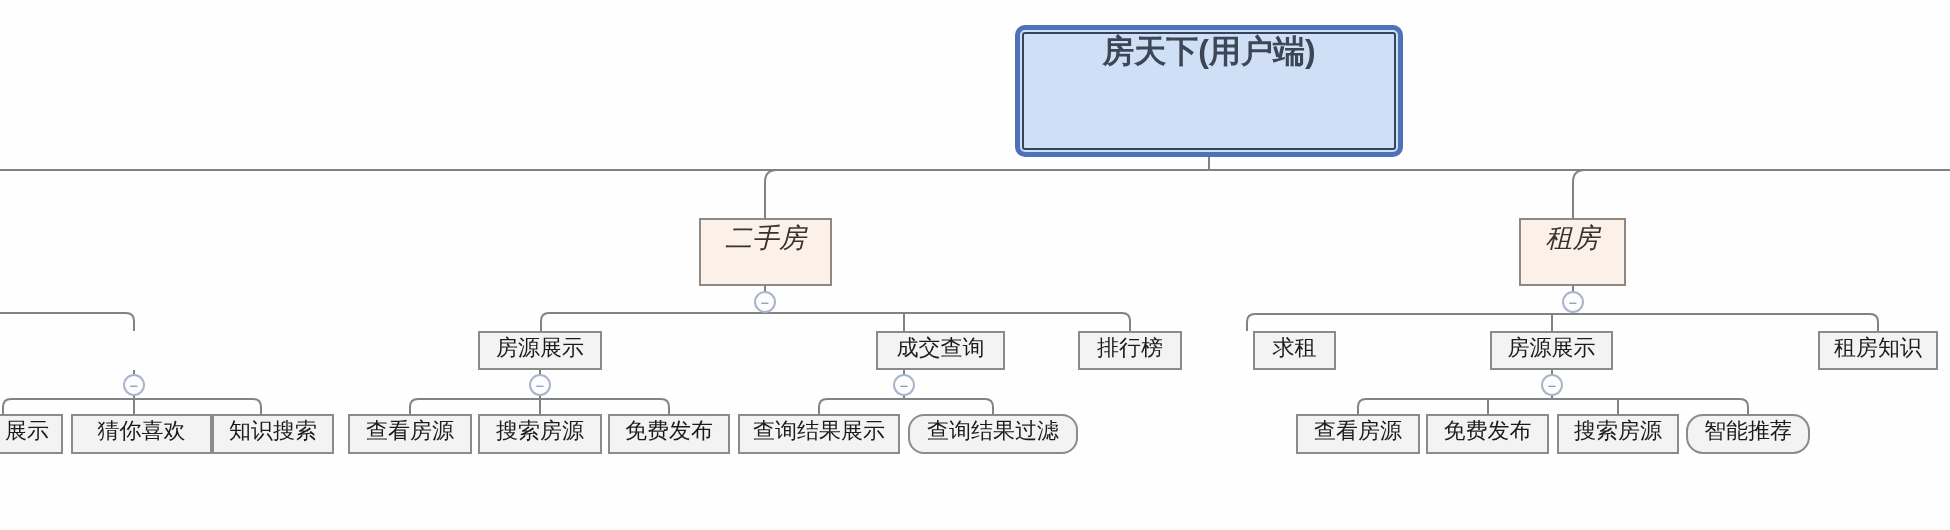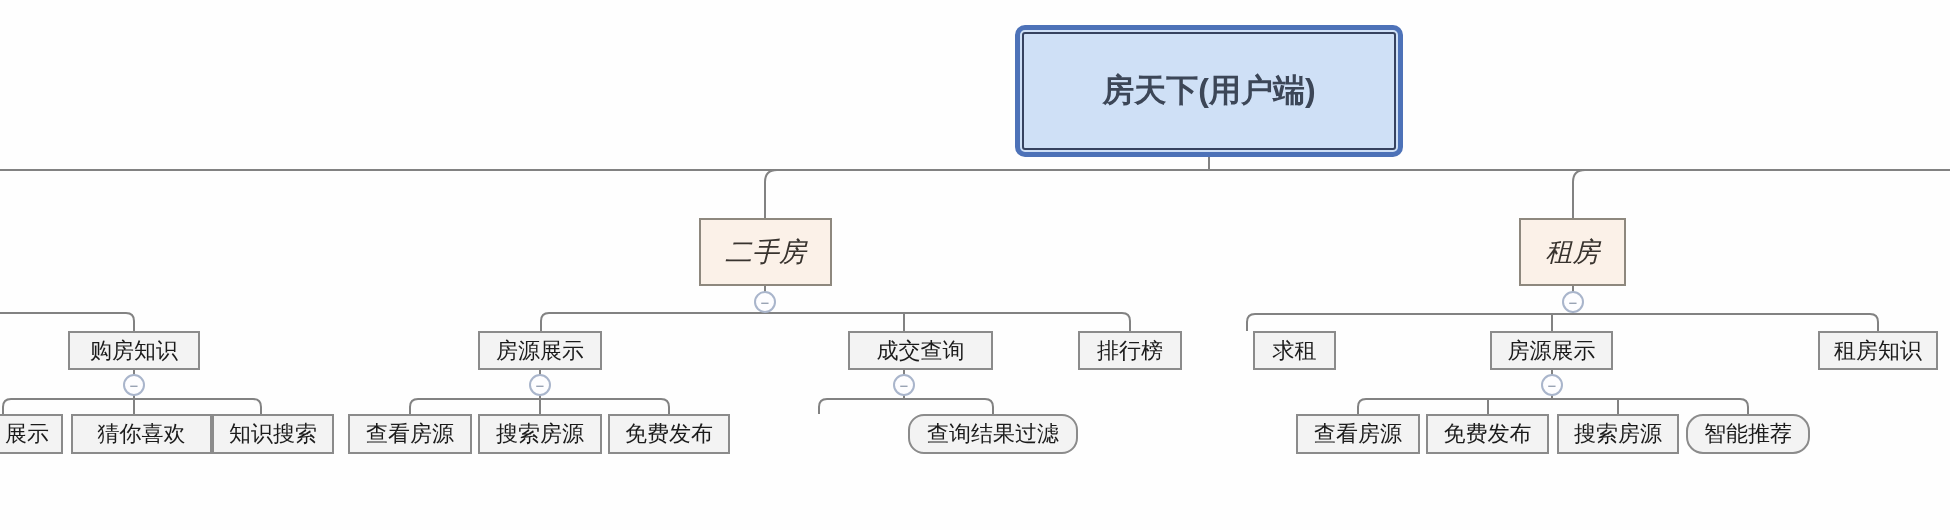--- a/index.html
+++ b/index.html
@@ -7,21 +7,21 @@
     position:relative;
     width:1950px;height:530px;
     overflow:hidden;
     background:#fefefe;
     font-family:"Liberation Sans","DejaVu Sans",sans-serif;
   }
   .lines{position:absolute;left:0;top:0;width:1950px;height:530px;}
   .node{
     position:absolute;
     box-sizing:border-box;
-    display:flex;align-items:center;justify-content:center;
+    display:flex;justify-content:center;
     white-space:nowrap;
     background:#f3f3f3;
     border:2px solid #8b8b8b;
     color:#1b1b1b;
     font-size:22px;
     z-index:2;
   }
   .node.root{
     background:#cfe0f6;
     border:5px solid #4d72b8;
@@ -85,27 +85,24 @@
     <span>房天下(用户端)</span>
   </div>
 
   <div class="node l1" style="left:699px;top:218px;width:133px;height:68px;">
     <span>二手房</span>
   </div>
   <div class="node l1" style="left:1519px;top:218px;width:107px;height:68px;">
     <span>租房</span>
   </div>
 
-  <div class="node" style="left:68px;top:331px;width:132px;height:39px;">
-    <span>购房知识</span>
-  </div>
   <div class="node" style="left:478px;top:331px;width:124px;height:39px;">
     <span>房源展示</span>
   </div>
-  <div class="node" style="left:848px;top:331px;width:145px;height:39px;">
+  <div class="node" style="left:876px;top:331px;width:129px;height:39px;">
     <span>成交查询</span>
   </div>
   <div class="node" style="left:1078px;top:331px;width:104px;height:39px;">
     <span>排行榜</span>
   </div>
   <div class="node" style="left:1253px;top:331px;width:83px;height:39px;">
     <span>求租</span>
   </div>
   <div class="node" style="left:1490px;top:331px;width:123px;height:39px;">
     <span>房源展示</span>
@@ -124,20 +121,23 @@
     <span>知识搜索</span>
   </div>
   <div class="node" style="left:348px;top:414px;width:124px;height:40px;">
     <span>查看房源</span>
   </div>
   <div class="node" style="left:478px;top:414px;width:124px;height:40px;">
     <span>搜索房源</span>
   </div>
   <div class="node" style="left:608px;top:414px;width:122px;height:40px;">
     <span>免费发布</span>
+  </div>
+  <div class="node" style="left:738px;top:414px;width:162px;height:40px;">
+    <span>查询结果展示</span>
   </div>
   <div class="node" style="left:908px;top:414px;width:170px;height:40px;border-radius:16px;">
     <span>查询结果过滤</span>
   </div>
   <div class="node" style="left:1296px;top:414px;width:124px;height:40px;">
     <span>查看房源</span>
   </div>
   <div class="node" style="left:1426px;top:414px;width:123px;height:40px;">
     <span>免费发布</span>
   </div>

